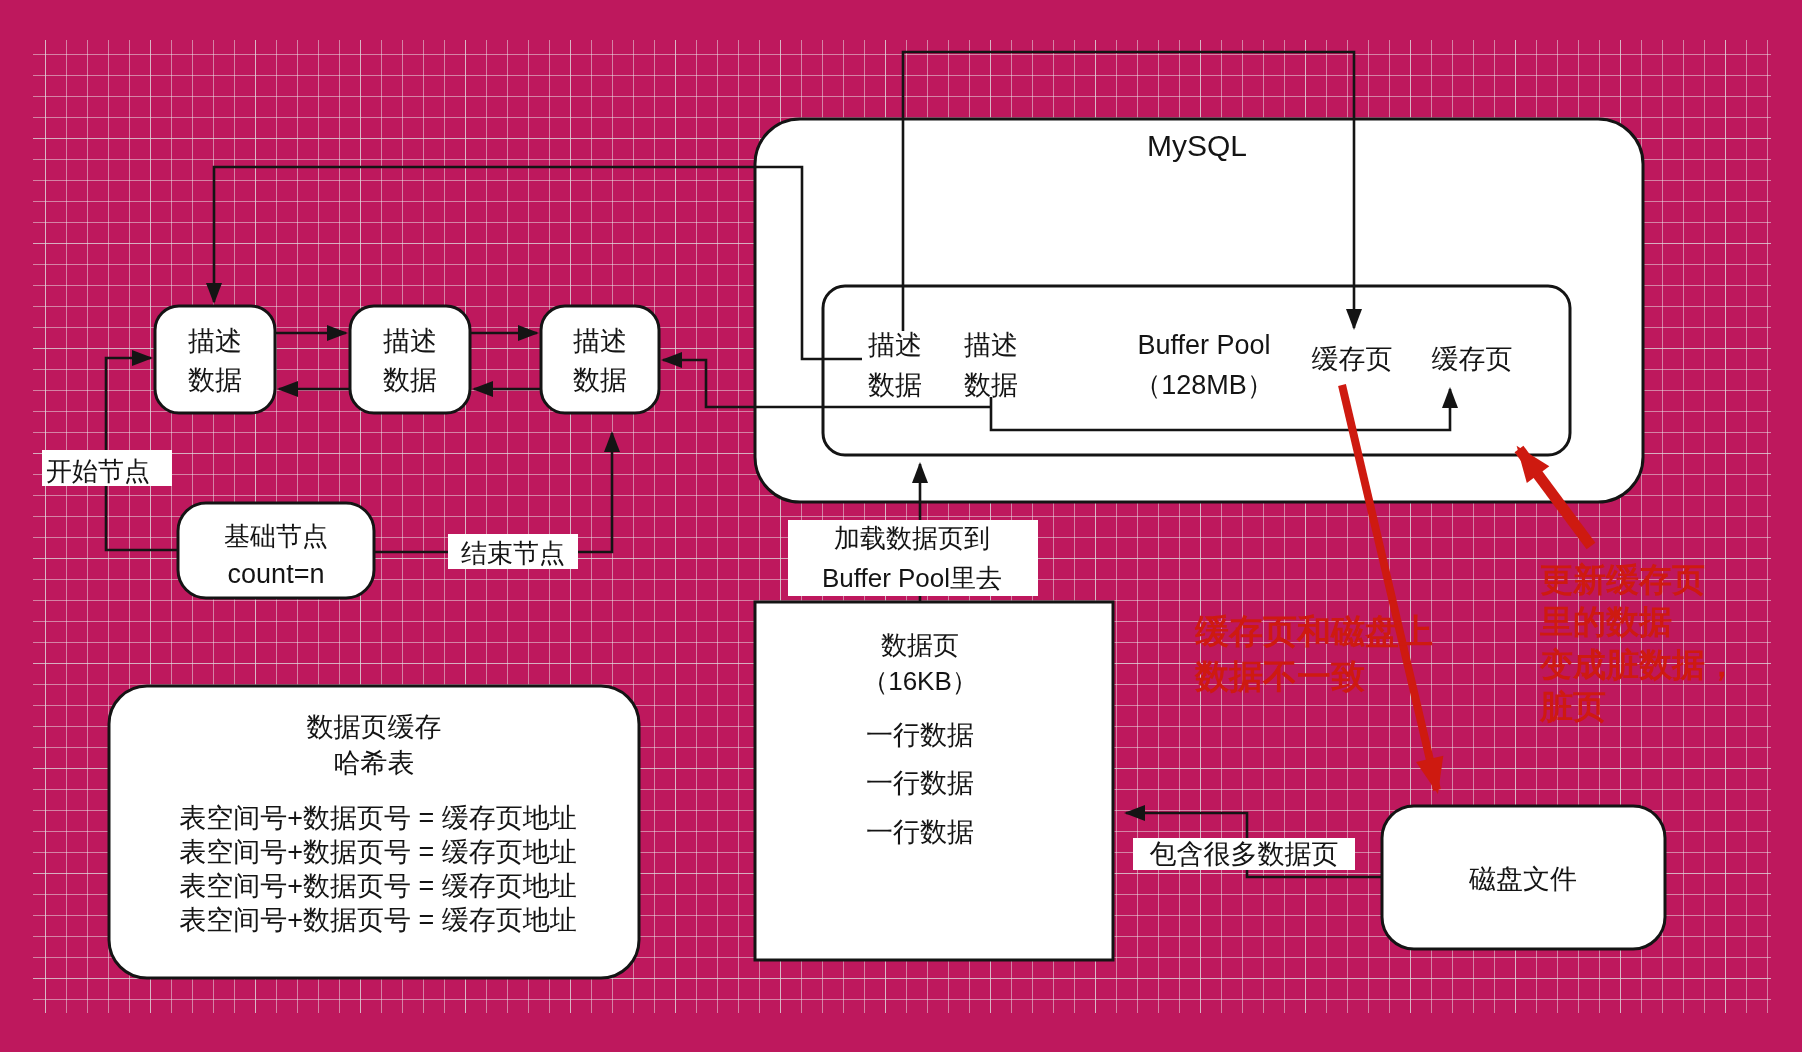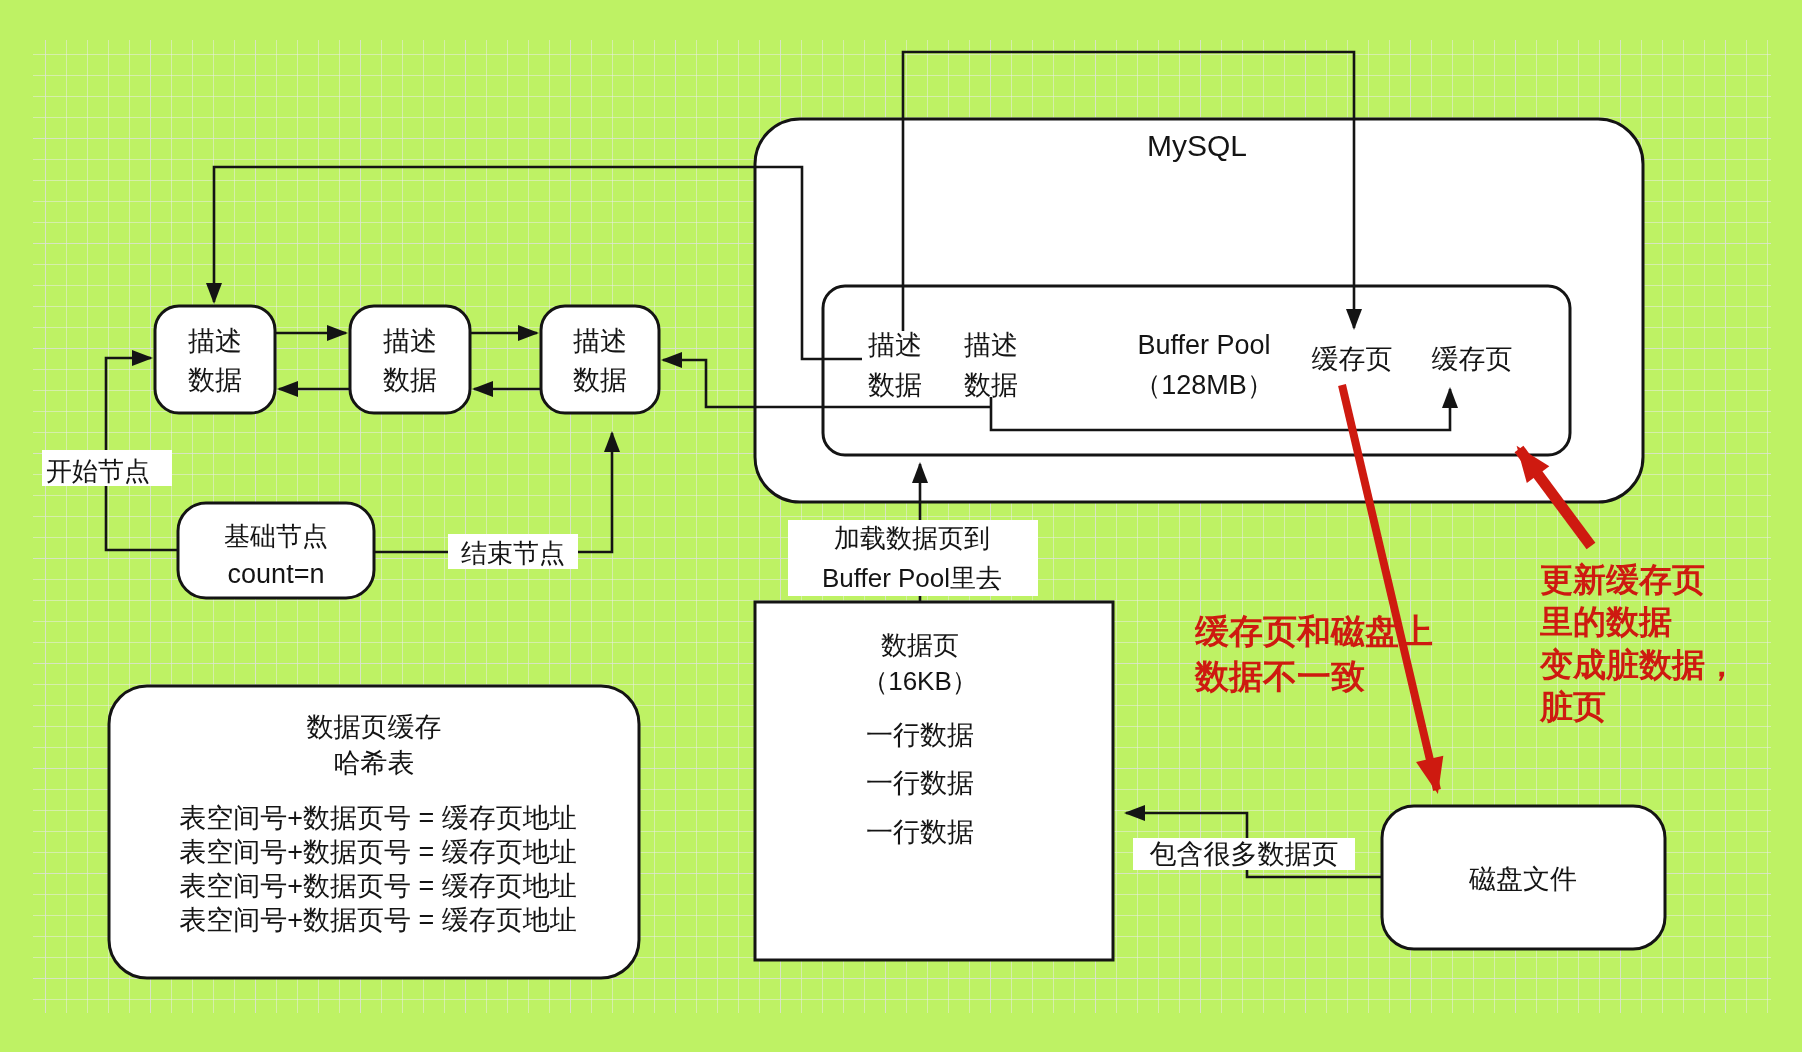--- a/index.html
+++ b/index.html
@@ -1,16 +1,16 @@
 <!DOCTYPE html>
 <html><head>
 <meta charset="utf-8">
 <style>
   html,body{margin:0;padding:0;background:#ffffff;}
-  .stage{width:1802px;height:1052px;position:relative;background:#bef264;
+  .stage{width:1802px;height:1052px;position:relative;background:#be185d;
          font-family:"Liberation Sans","DejaVu Sans",sans-serif;}
   svg{display:block;}
   text{fill:#141414;font-family:"Liberation Sans","DejaVu Sans",sans-serif;}
   .cjk{font-size:27px;}
   .cjk26{font-size:26px;}
   .mid{text-anchor:middle;}
   .shape{fill:#ffffff;stroke:#141414;stroke-width:3;}
   .wire{fill:none;stroke:#141414;stroke-width:2.6;}
   .mask{fill:#ffffff;stroke:none;}
   .redtxt{fill:#ce1a10;font-weight:bold;}

